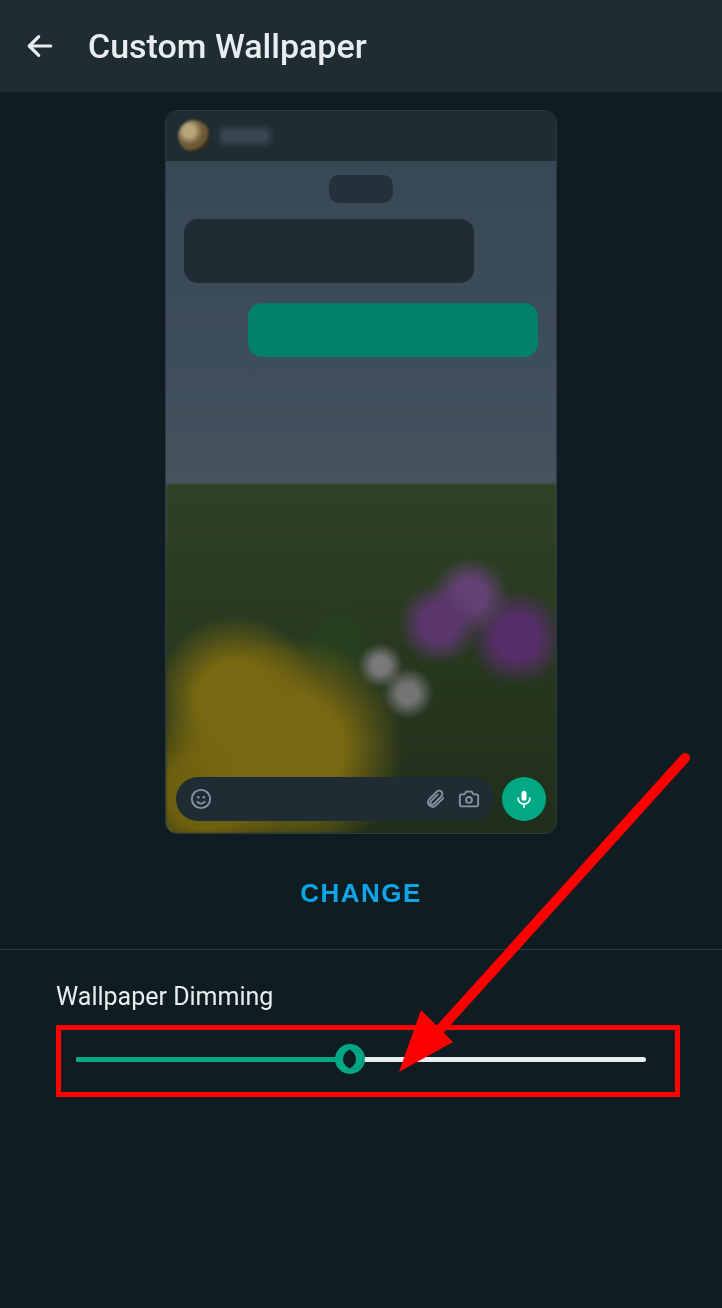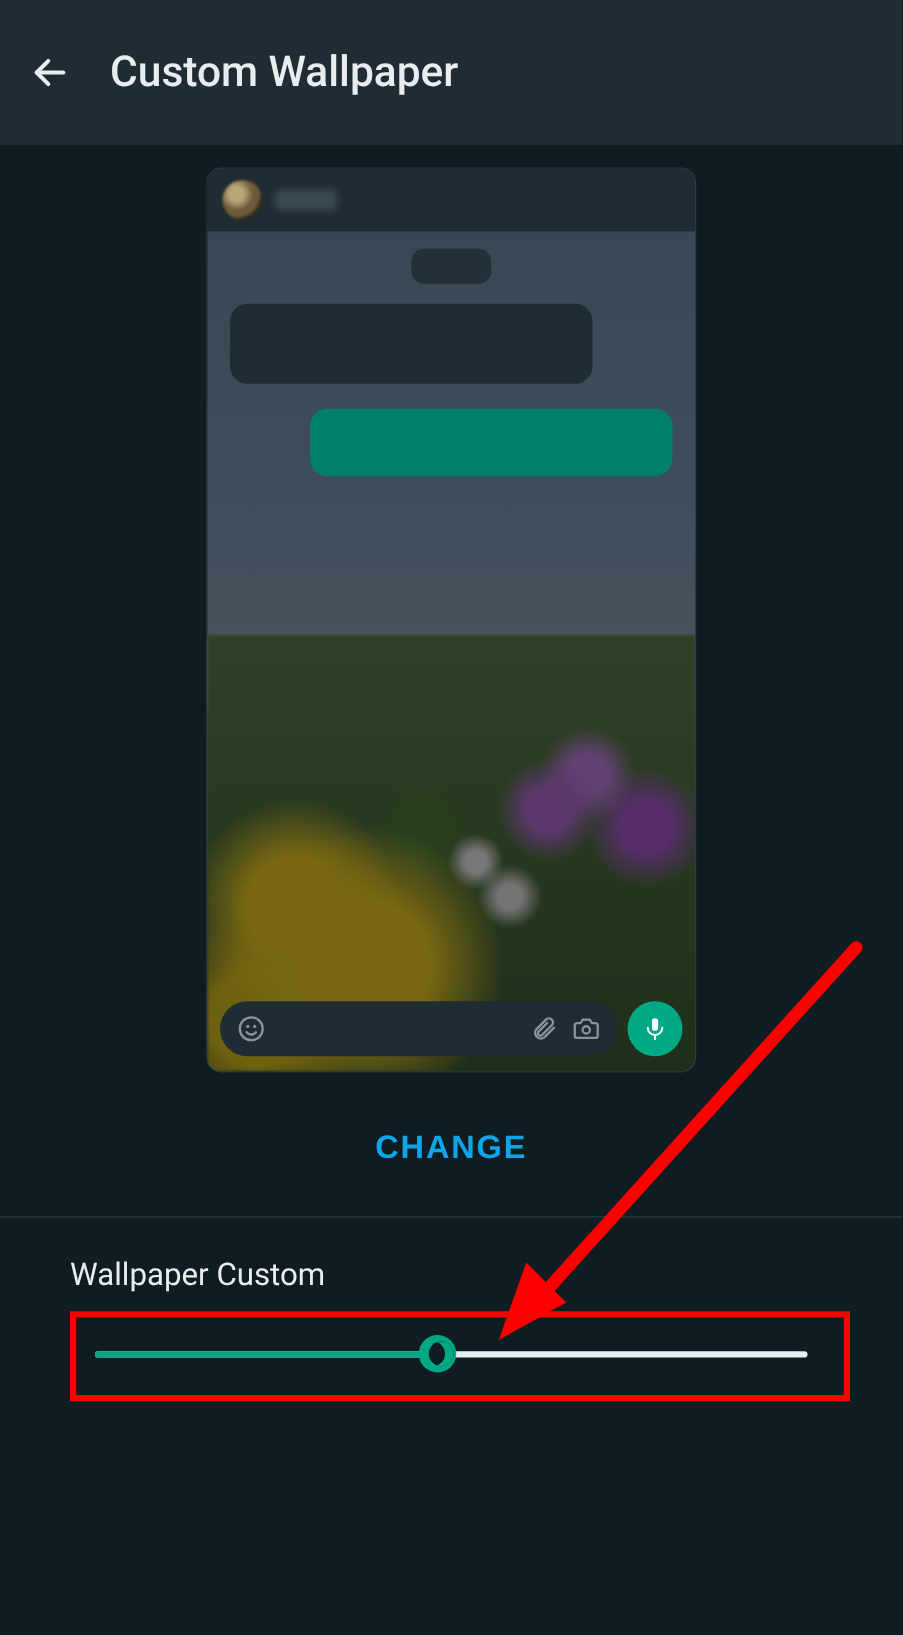--- a/index.html
+++ b/index.html
@@ -7,21 +7,21 @@
   body {
     background: #0f1c21;
     font-family: -apple-system, Roboto, "Segoe UI", Arial, sans-serif;
     color: #e9edef;
     overflow: hidden;
     position: relative;
   }
 
   
   .appbar {
-    height: 116px;
+    height: 92px;
     background: #1f2c33;
     display: flex;
     align-items: center;
     padding: 0 16px;
   }
   .back-btn {
     width: 48px; height: 48px;
     display: flex; align-items: center; justify-content: center;
     color: #e9edef;
     margin-right: 24px;
@@ -282,21 +282,21 @@
   </div>
 </div>
 
 <div class="change-row">
   <button class="change-btn">CHANGE</button>
 </div>
 
 <div class="divider"></div>
 
 <div class="dimming-section">
-  <div class="dimming-label">Wallpaper Custom</div>
+  <div class="dimming-label">Wallpaper Dimming</div>
 
   <div class="highlight-box"></div>
 
   <div class="slider-wrap">
     <div class="track">
       <div class="track-fill"></div>
       <div class="thumb">
         <div class="thumb-moon"></div>
       </div>
     </div>

